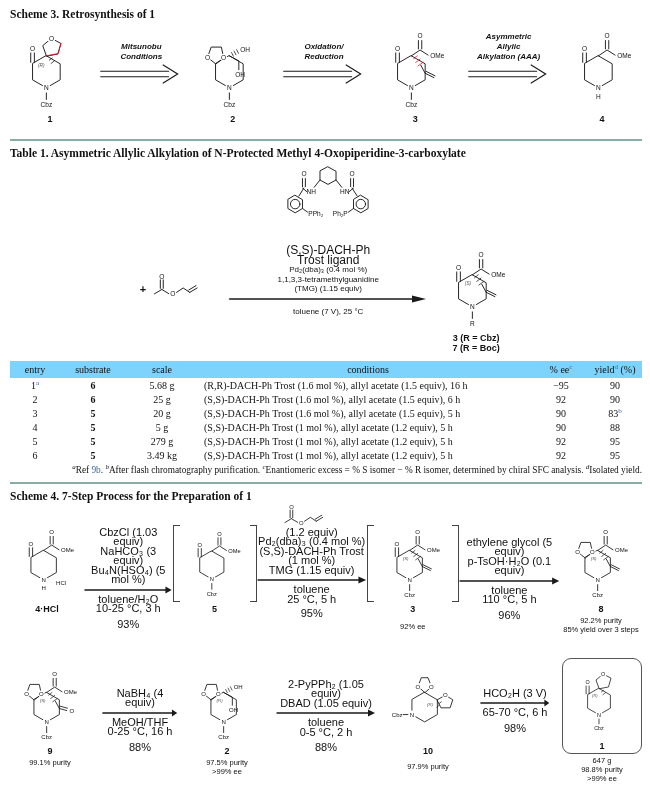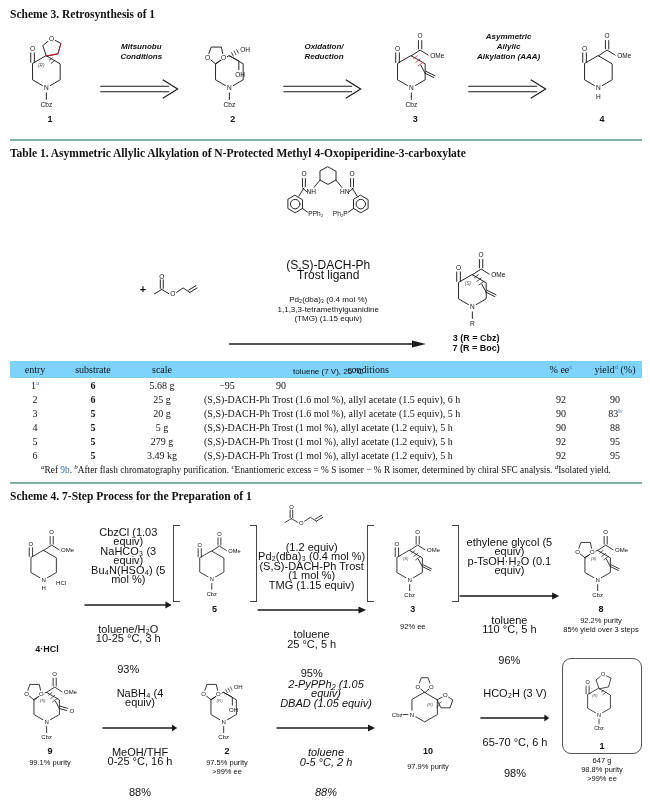--- a/index.html
+++ b/index.html
@@ -18,21 +18,21 @@
   svg .red{stroke:#e8112d;}
   svg .mask{fill:#fff;stroke:none;}
   svg text{font-family:"Liberation Sans",sans-serif;fill:#111;}
   .al{font-size:9px;text-anchor:middle;}
   .als{font-size:9px;text-anchor:start;}
   .ale{font-size:9px;text-anchor:end;}
   .st{font-size:6.5px;font-style:italic;fill:#555;text-anchor:middle;}
   
   .srow{display:flex;align-items:flex-start;}
   .cpd{display:flex;flex-direction:column;align-items:center;}
-  .arrowblk{display:flex;flex-direction:column;align-items:center;gap:15px;}
+  .arrowblk{display:flex;flex-direction:column;align-items:center;}
   .alabel{font-family:"Liberation Sans",sans-serif;font-size:8px;line-height:10px;font-weight:bold;font-style:italic;text-align:center;}
   .rxnarrow{width:100%;height:10px;}
   .plus{font-family:"Liberation Sans",sans-serif;font-size:11px;font-weight:bold;}
   
   .brk{position:relative;padding:0 7px;}
   .brk .bl,.brk .br{position:absolute;top:0;bottom:0;width:6px;border:1.5px solid #444;}
   .brk .bl{left:0;border-right:none;}
   .brk .br{right:0;border-left:none;}
   
   .tbl{width:100%;font-size:10px;margin-top:4px;}
@@ -40,21 +40,21 @@
   .trow{display:flex;padding:1.5px 0;}
   .c-entry{width:50px;text-align:center;}
   .c-sub{width:66px;text-align:center;font-weight:bold;}
   .c-scale{width:72px;text-align:center;}
   .c-cond{width:334px;text-align:left;padding-left:6px;box-sizing:border-box;}
   .c-ee{width:58px;text-align:center;}
   .c-yld{width:50px;text-align:center;}
   .thead .c-sub{font-weight:normal;}
   sup{font-size:7px;line-height:0;}
   .blue{color:#3b6aa0;}
-  .fnote{font-size:9.3px;line-height:11.5px;margin-top:3px;text-align:center;}
+  .fnote{font-size:9.3px;line-height:11.5px;margin-top:3px;text-align:right;}
   .fnote sup{font-style:italic;}
 </style>
 </head>
 <body>
 
 <div class="page">
 
   <div class="sec-title">Scheme 3. Retrosynthesis of 1</div>
   <div class="srow" style="justify-content:space-between;height:112px;">
 
@@ -255,20 +255,21 @@
       <div class="c-scale">scale</div>
       <div class="c-cond" style="text-align:center;">conditions</div>
       <div class="c-ee"><span>% ee</span><sup class="blue">c</sup></div>
       <div class="c-yld"><span>yield</span><sup class="blue">d</sup><span> (%)</span></div>
     </div>
 
     <div class="trow">
       <div class="c-entry"><span>1</span><sup class="blue">a</sup></div>
       <div class="c-sub">6</div>
       <div class="c-scale">5.68 g</div>
+      <div class="c-cond">(R,R)-DACH-Ph Trost (1.6 mol %), allyl acetate (1.5 equiv), 16 h</div>
       <div class="c-ee">−95</div>
       <div class="c-yld"><span>90</span><sup class="blue"></sup></div>
     </div>
     <div class="trow">
       <div class="c-entry"><span>2</span><sup class="blue"></sup></div>
       <div class="c-sub">6</div>
       <div class="c-scale">25 g</div>
       <div class="c-cond">(S,S)-DACH-Ph Trost (1.6 mol %), allyl acetate (1.5 equiv), 6 h</div>
       <div class="c-ee">92</div>
       <div class="c-yld"><span>90</span><sup class="blue"></sup></div>
@@ -308,21 +309,21 @@
   </div>
 
   <div class="fnote"><sup>a</sup><span>Ref </span><span class="blue">9b</span><span>. </span><sup>b</sup><span>After flash chromatography purification. </span><sup>c</sup><span>Enantiomeric excess = % S isomer − % R isomer, determined by chiral SFC analysis. </span><sup>d</sup><span>Isolated yield.</span></div>
 
   <div class="divider"></div>
 
   <div class="sec-title">Scheme 4. 7-Step Process for the Preparation of 1</div>
 
   <div class="srow" style="justify-content:space-between;height:148px;">
 
-    <div class="cpd" style="padding-top:21px;gap:40px;">
+    <div class="cpd" style="padding-top:21px;">
       <svg width="74" height="77" viewBox="0 0 110 115">
         <path d="M50,38 69,49 69,71 50,82 31,71 31,49 Z"></path>
         <path d="M28.5,47 L28.5,34 M33.5,47 L33.5,34"></path>
         <text class="al" x="31" y="31">O</text>
         <path d="M50,38 62,30 73,37"></path>
         <path d="M59.7,28.5 59.7,17 M64.3,28.5 64.3,17"></path>
         <text class="al" x="62" y="14">O</text>
         <text class="als" x="76" y="41">OMe</text>
         <circle class="mask" cx="50" cy="82" r="6"></circle>
         <text class="al" x="50" y="85.5">N</text>
@@ -531,21 +532,21 @@
         <path d="M50,89 L50,98"></path>
         <text class="al" x="50" y="108">Cbz</text>
       </svg>
       <div class="cnum">2</div>
       <div class="note">
         <div>97.5% purity</div>
         <div>&gt;99% ee</div>
       </div>
     </div>
 
-    <div class="arrowblk" style="width:100px;padding-top:24px;font-style:italic;">
+    <div class="arrowblk" style="width:100px;padding-top:24px;">
       <div class="schemetxt">
         <div>2-PyPPh₂ (1.05 equiv)</div>
         <div>DBAD (1.05 equiv)</div>
       </div>
       <svg class="rxnarrow" viewBox="0 0 100 10" preserveAspectRatio="none">
         <line x1="1" y1="5" x2="93" y2="5"></line>
           <polygon points="92,1.5 99,5 92,8.5" fill="#1a1a1a" stroke="none"></polygon>
       </svg>
       <div class="schemetxt">
         <div>toluene</div>

